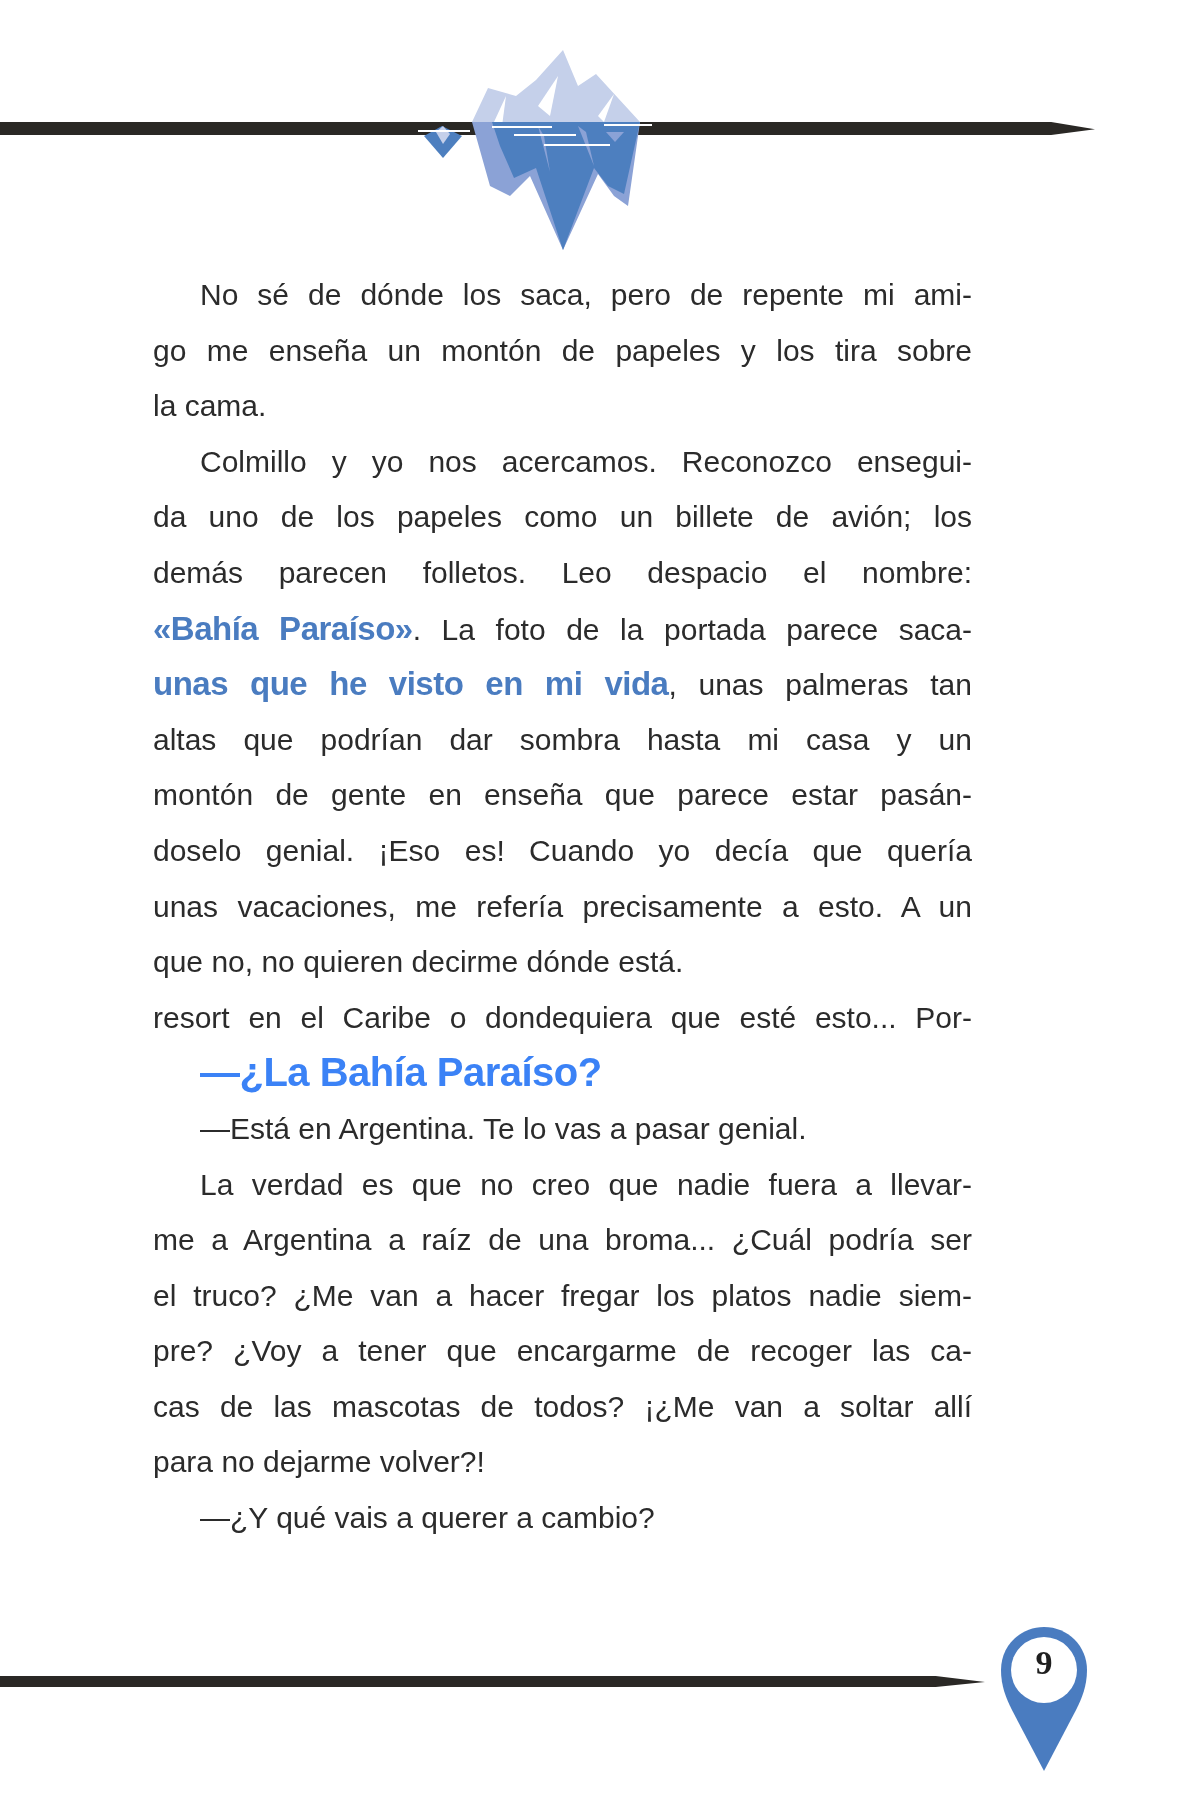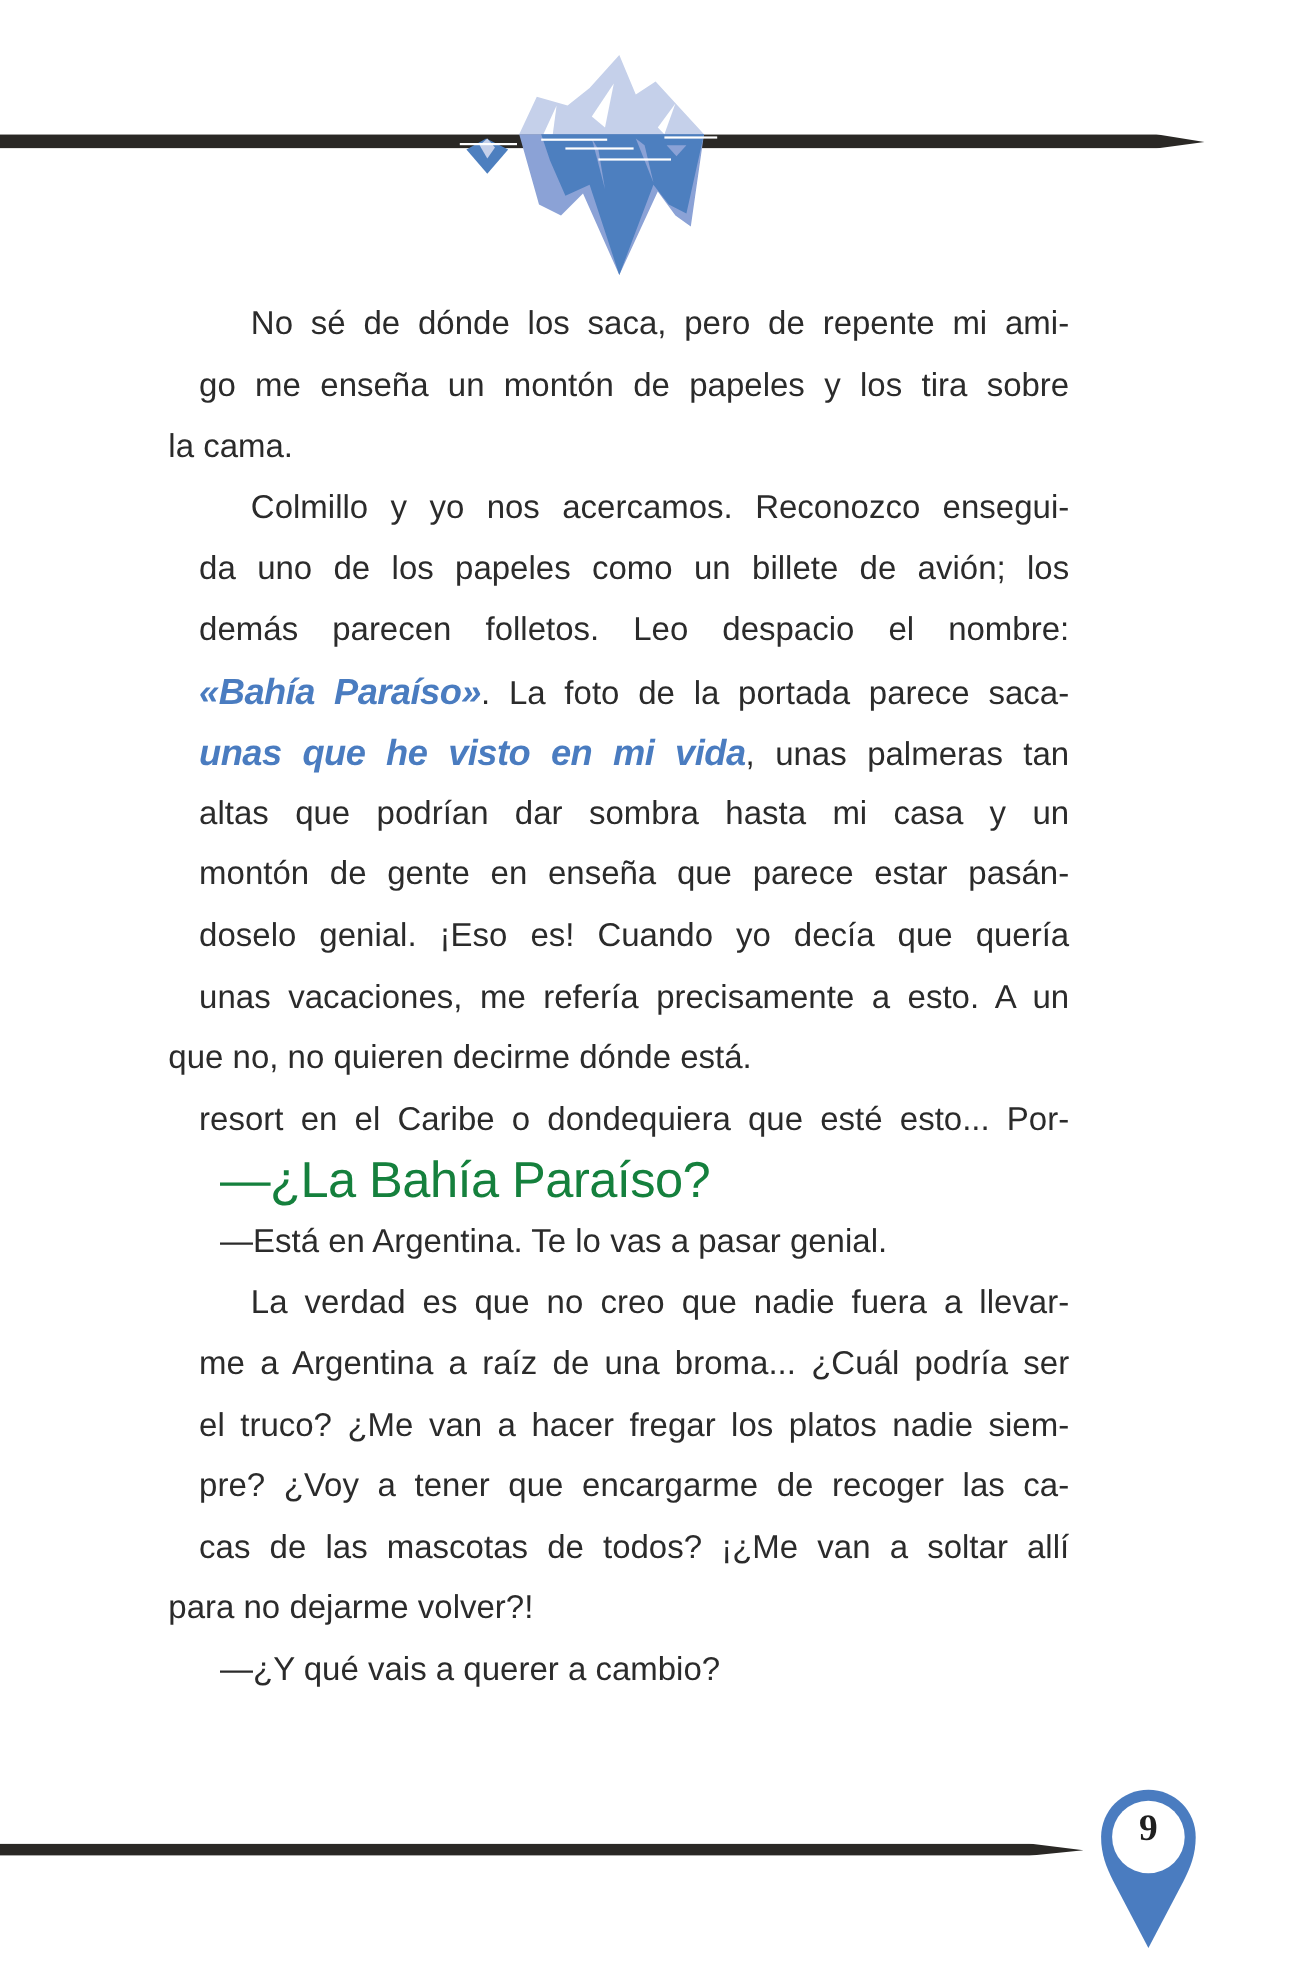--- a/index.html
+++ b/index.html
@@ -6,25 +6,25 @@
   body { width:1196px; height:1802px; position:relative; overflow:hidden; }
   .rule { position:absolute; left:0; background:#2a2825; }
   .rule-top { top:122px; height:13px; width:1095px;
     clip-path: polygon(0 0, 96% 0, 100% 55%, 96% 100%, 0 100%); }
   .rule-bottom { top:1676px; height:11px; width:985px;
     clip-path: polygon(0 0, 95% 0, 100% 55%, 95% 100%, 0 100%); }
   .iceberg { position:absolute; left:418px; top:46px; width:236px; height:210px; }
   .text-block { position:absolute; left:153px; top:267px; width:819px;
     font-family:"Liberation Sans", sans-serif; font-size:30px; color:#2b2b2b; }
   .line { height:55.6px; line-height:55.6px; white-space:nowrap; overflow:visible; }
-  .line.j { text-align:justify; text-align-last:justify;margin-left:28px; }
+  .line.j { text-align:justify; text-align-last:justify; }
   .line.indent { padding-left:47px; }
   .hl { color:#4a7cc0; font-weight:bold; font-family:"Liberation Sans", sans-serif;
-    font-size:33px; letter-spacing:-0.5px;font-style:italic; }
-  .heading-line { color:#15803d; font-weight:normal; font-size:46px; letter-spacing:-0.5px; }
+    font-size:33px; letter-spacing:-0.5px; }
+  .heading-line { color:#3b82f6; font-weight:bold; font-size:40px; letter-spacing:-0.5px; }
   .pin { position:absolute; left:1000px; top:1626px; width:88px; height:146px; }
   .pin-number { position:absolute; left:1000px; top:1644px; width:88px; text-align:center;
     font-family:"Liberation Serif", serif; font-weight:bold; font-size:34px; color:#1f1f1f; }
 </style>
 </head>
 <body>
 
 <div class="rule rule-top"></div>
 
 <svg class="iceberg" viewBox="0 0 236 210">

